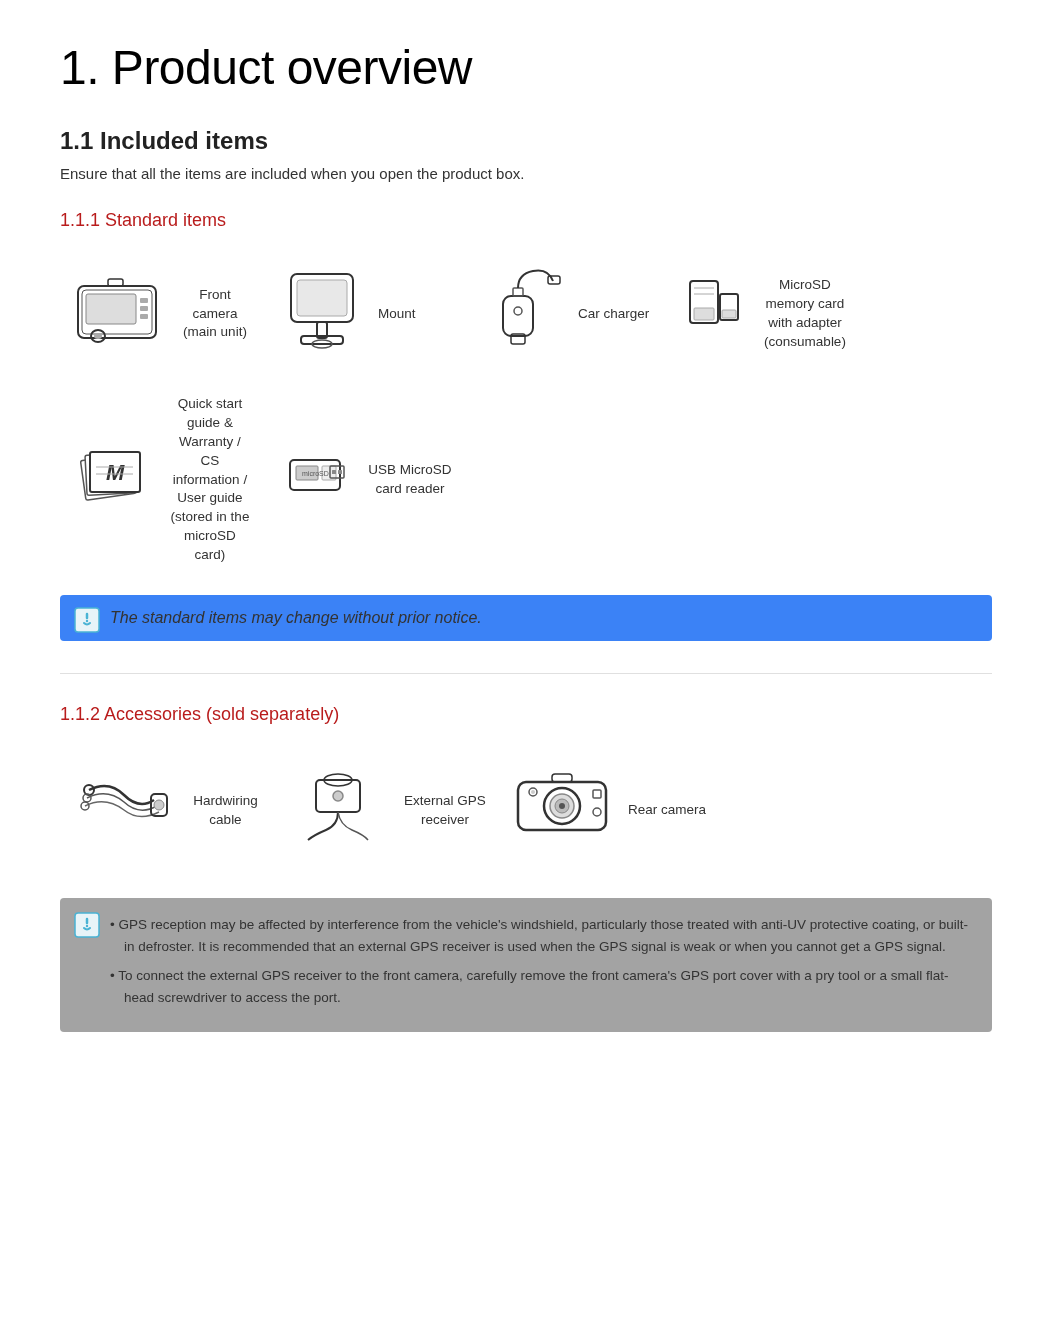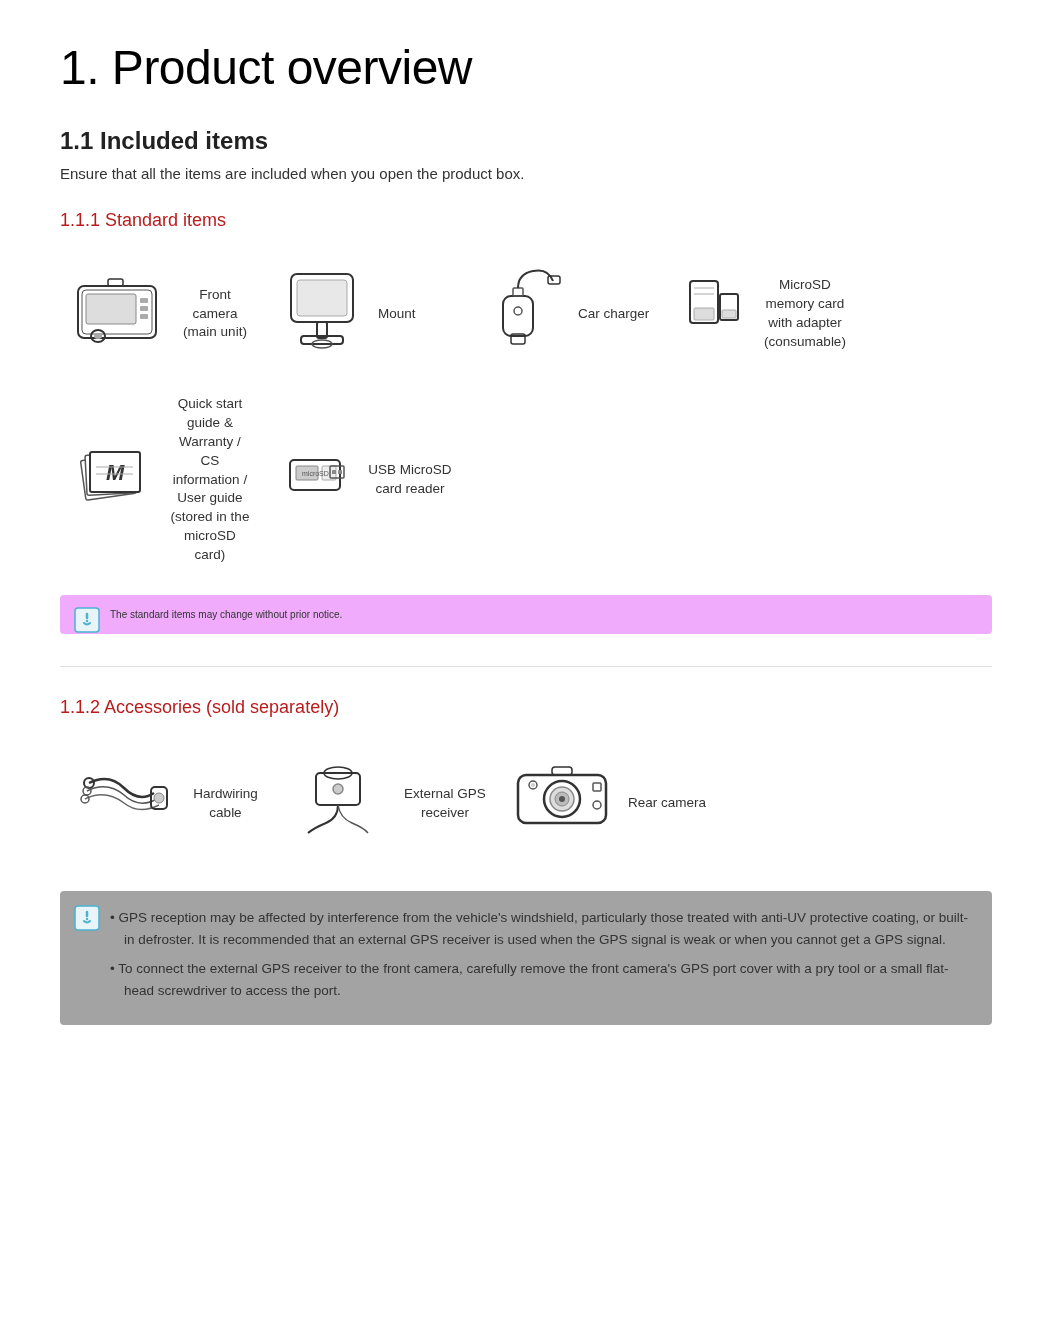--- a/index.html
+++ b/index.html
@@ -61,27 +61,28 @@
       justify-content: center;
       margin-bottom: 12px;
     }
     .item-label {
       font-size: 13.5px;
       color: #333;
       line-height: 1.4;
       text-align: center;
     }
     .notice-box {
-      background: #f0abfc;
+      background: #3b82f6;
       border-radius: 4px;
       padding: 14px 18px 14px 50px;
       margin: 20px 0 32px 0;
       position: relative;
-      font-size: 10px;
+      font-size: 16px;
       color: #333;
+      font-style: italic;
     }
     .notice-box .notice-icon {
       position: absolute;
       left: 14px;
       top: 12px;
       width: 26px;
       height: 26px;
     }
     .info-box {
       background: #a3a3a3;

